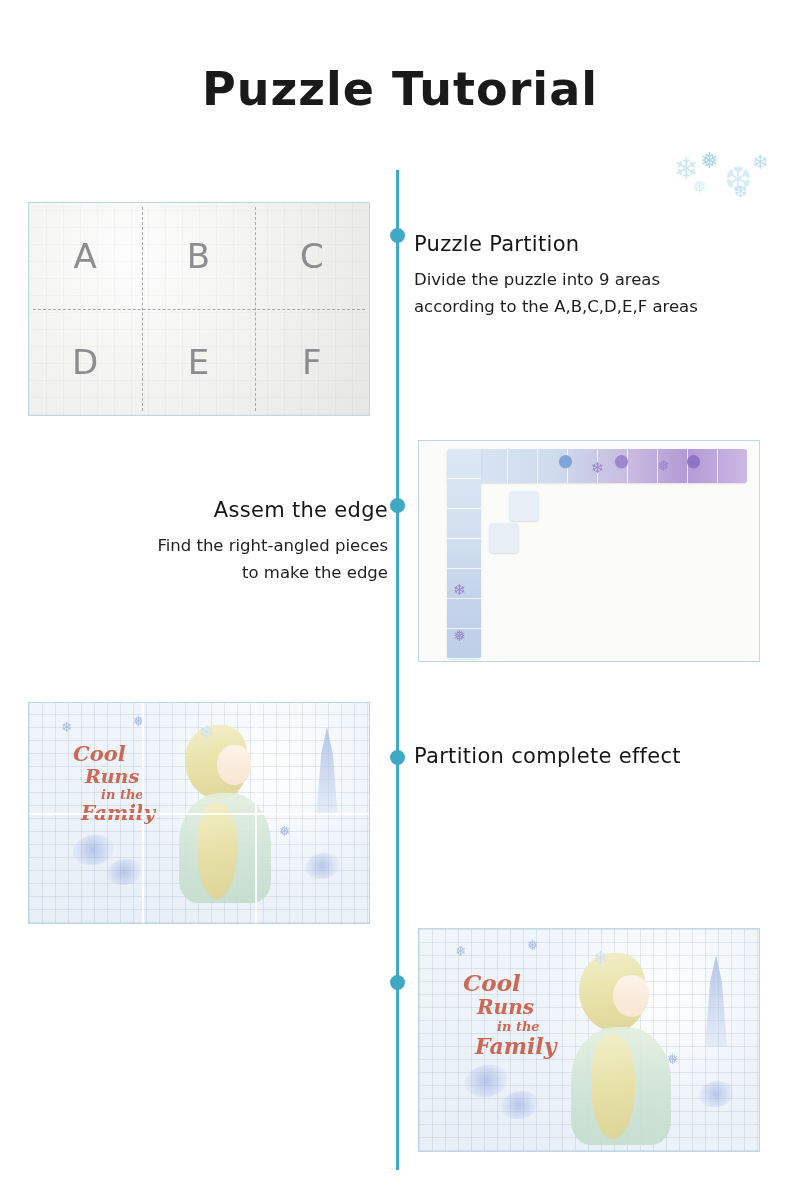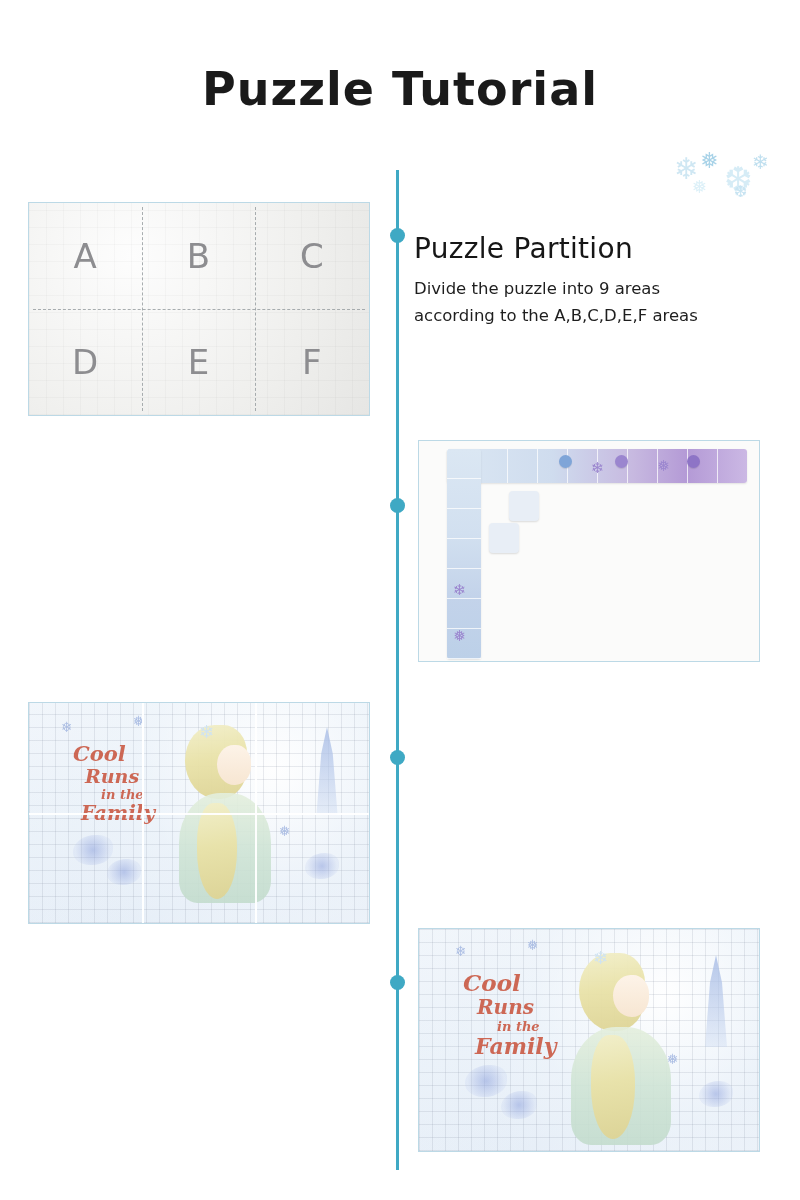--- a/index.html
+++ b/index.html
@@ -77,21 +77,21 @@
   .sf4 { left: 80px; top: 2px;  font-size: 20px; color: #bfdfef !important; }
   .sf5 { left: 20px; top: 28px; font-size: 18px; color: #dcf0f8 !important; }
   .sf6 { left: 62px; top: 34px; font-size: 16px; color: #c8e4f2 !important; }
 
   
   .txt {
     position: absolute;
     font-family: "DejaVu Sans", sans-serif;
   }
   .step-head {
-    font-size: 28px;
+    font-size: 21px;
     color: #161616;
     letter-spacing: 0.3px;
     margin-bottom: 10px;
   }
   .step-line {
     font-size: 16.5px;
     color: #1e1e1e;
     line-height: 27px;
   }
 
@@ -334,20 +334,25 @@
       </div>
     </div>
   </div>
 
   <div class="txt txt-1">
     <div class="step-head">Puzzle Partition</div>
     <div class="step-line">Divide the puzzle into 9 areas</div>
     <div class="step-line">according to the A,B,C,D,E,F areas</div>
   </div>
 
+  <div class="txt txt-2">
+    <div class="step-head">Assem the edge</div>
+    <div class="step-line">Find the right-angled pieces</div>
+    <div class="step-line">to make the edge</div>
+  </div>
 
   <div class="photo photo-edge">
     <div class="edge-bg"></div>
     <div class="edge-top"></div>
     <div class="edge-left"></div>
     <div class="nub" style="left:140px; top:14px; background:#7fa5d8;"></div>
     <div class="nub" style="left:196px; top:14px; background:#9b86cf;"></div>
     <div class="nub" style="left:268px; top:14px; background:#8e74c6;"></div>
     <div class="loose" style="left:90px; top:50px;"></div>
     <div class="loose" style="left:70px; top:82px;"></div>
@@ -382,20 +387,23 @@
       <div class="script" style="left:56px; top:62px; font-size:19px;">Runs</div>
       <div class="script" style="left:72px; top:84px; font-size:13px;">in the</div>
       <div class="script" style="left:52px; top:98px; font-size:20px;">Family</div>
 
       <div class="secline-v1"></div>
       <div class="secline-v2"></div>
       <div class="secline-h"></div>
     </div>
   </div>
 
+  <div class="txt txt-3">
+    <div class="step-head">Partition complete effect</div>
+  </div>
 
 
   <div class="photo photo-group">
     <div class="art">
       <div class="pzgrid"></div>
 
       <div class="castle" style="left:272px; top:26px; width:50px; height:92px;"></div>
 
       <div class="elsa" style="left:142px; top:18px; width:126px; height:196px;">
         <div class="hair" style="left:18px; top:6px; width:66px; height:78px;"></div>

